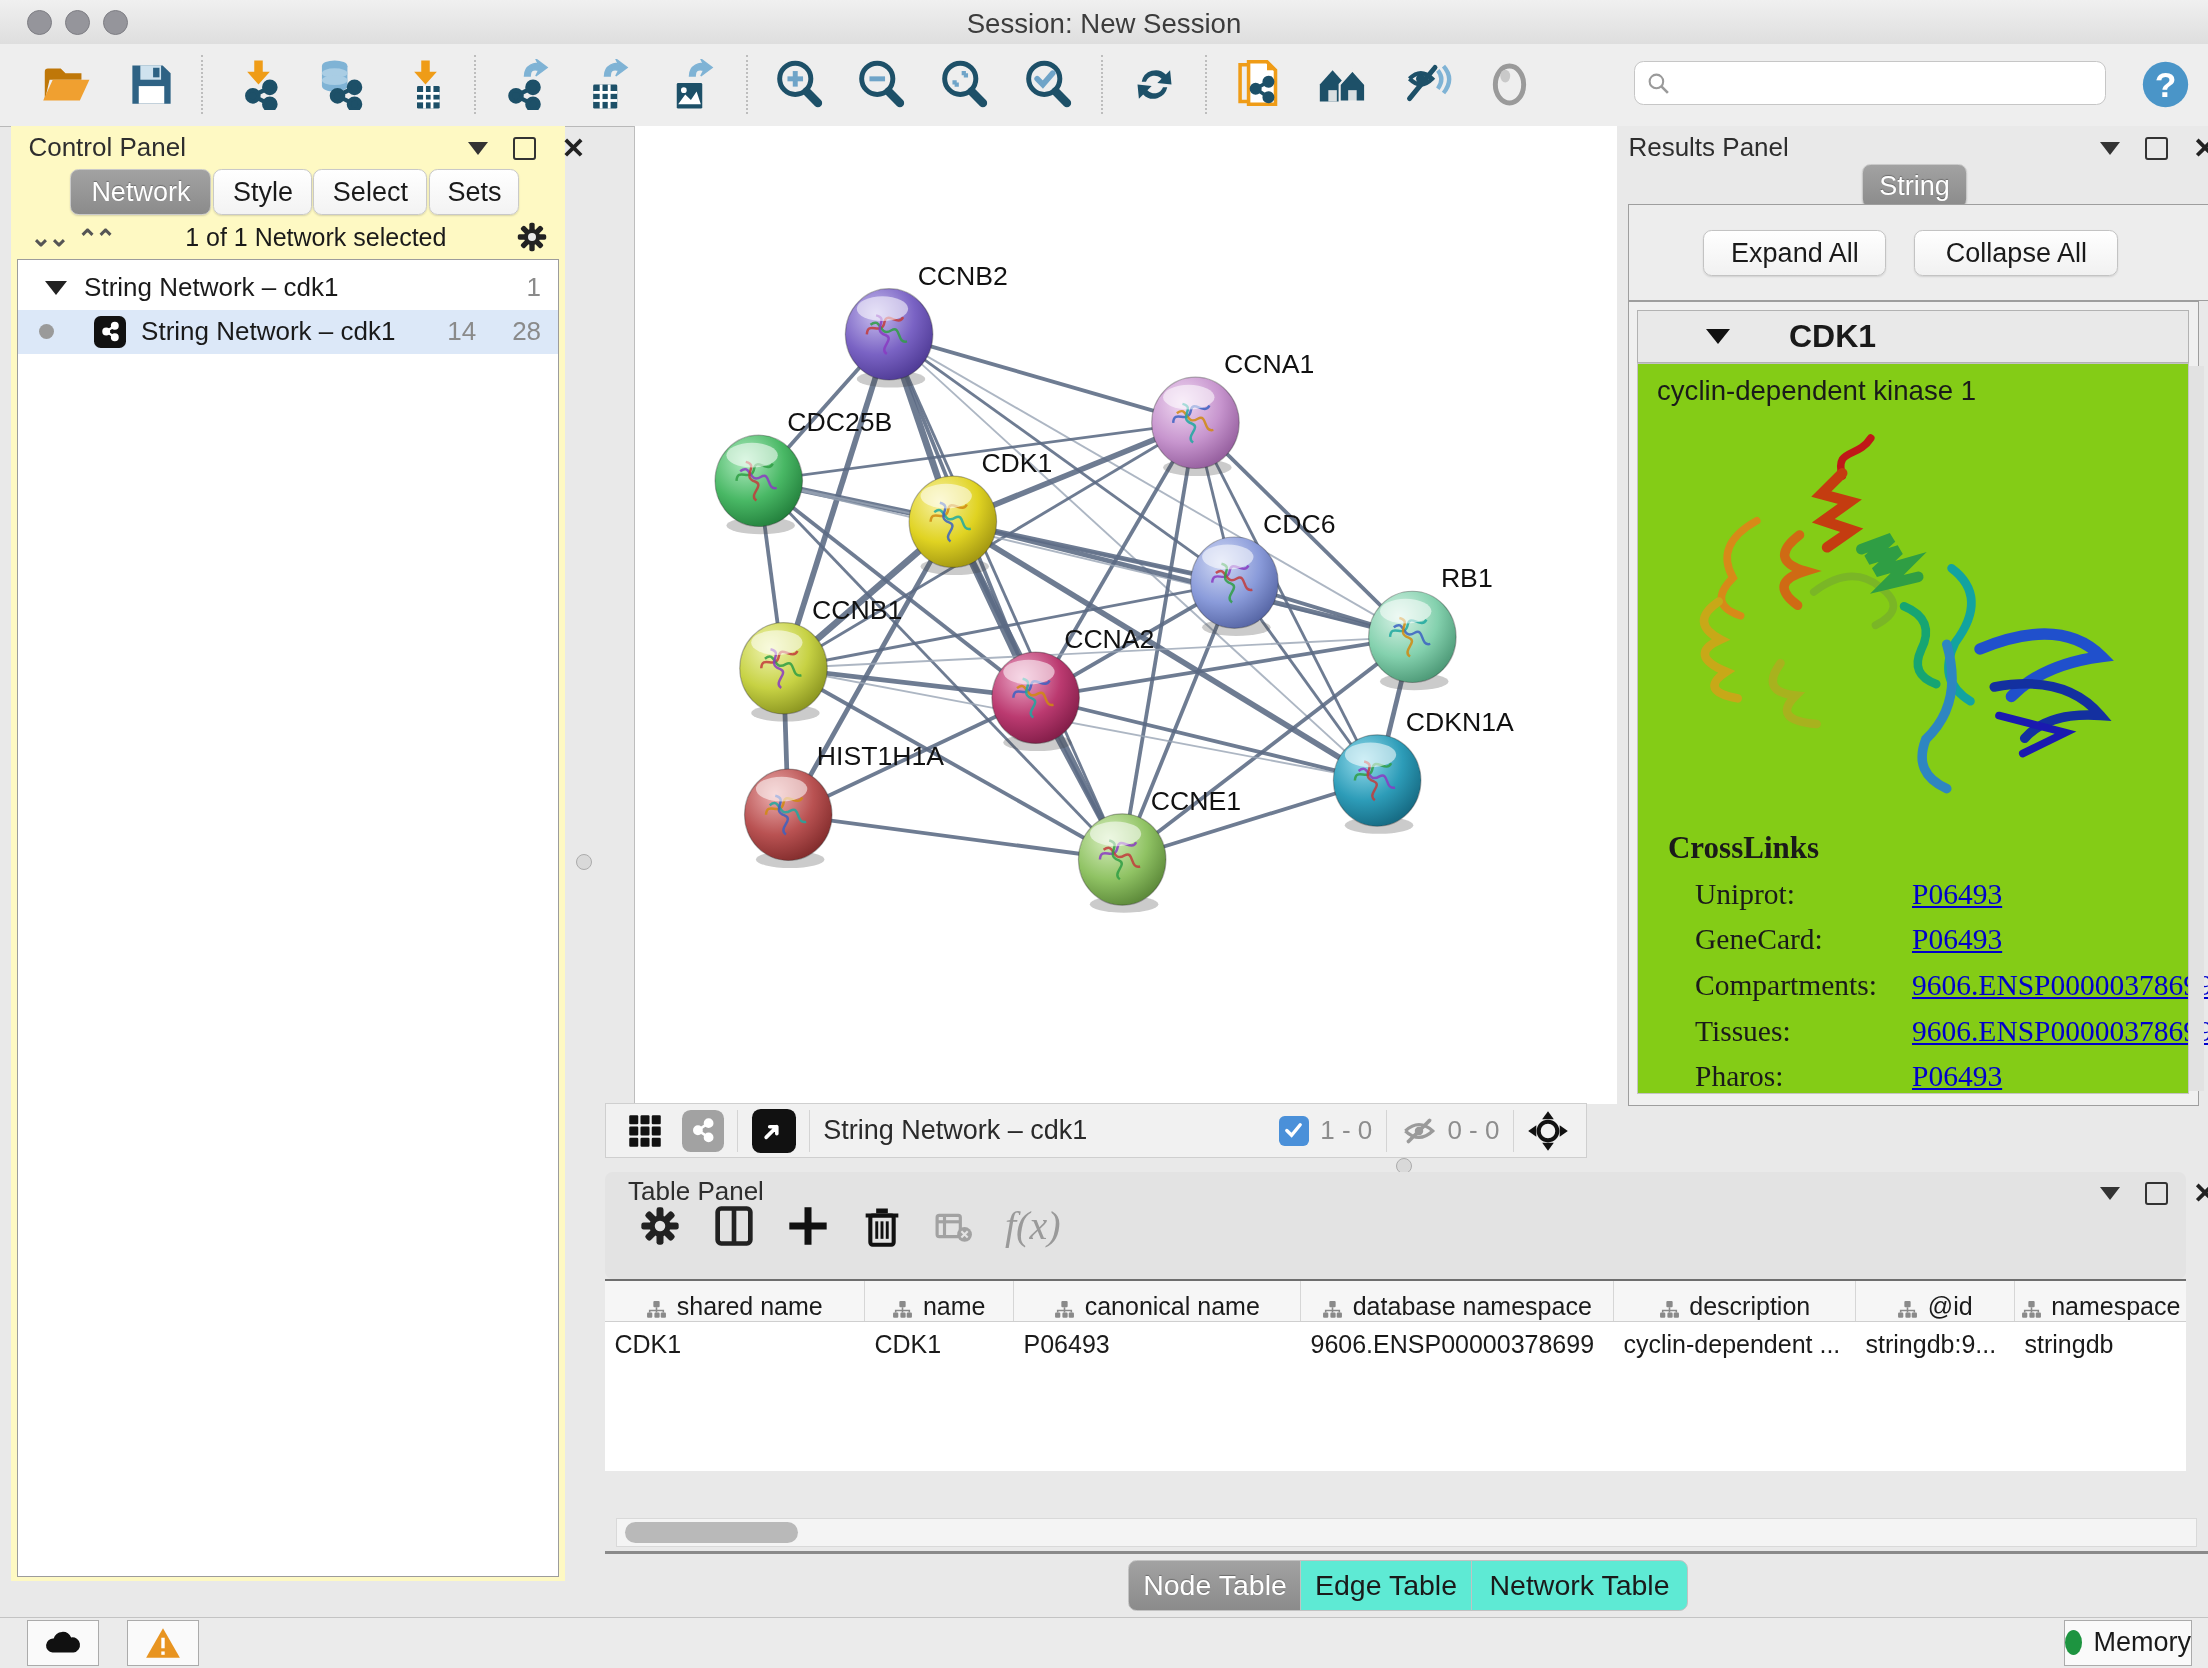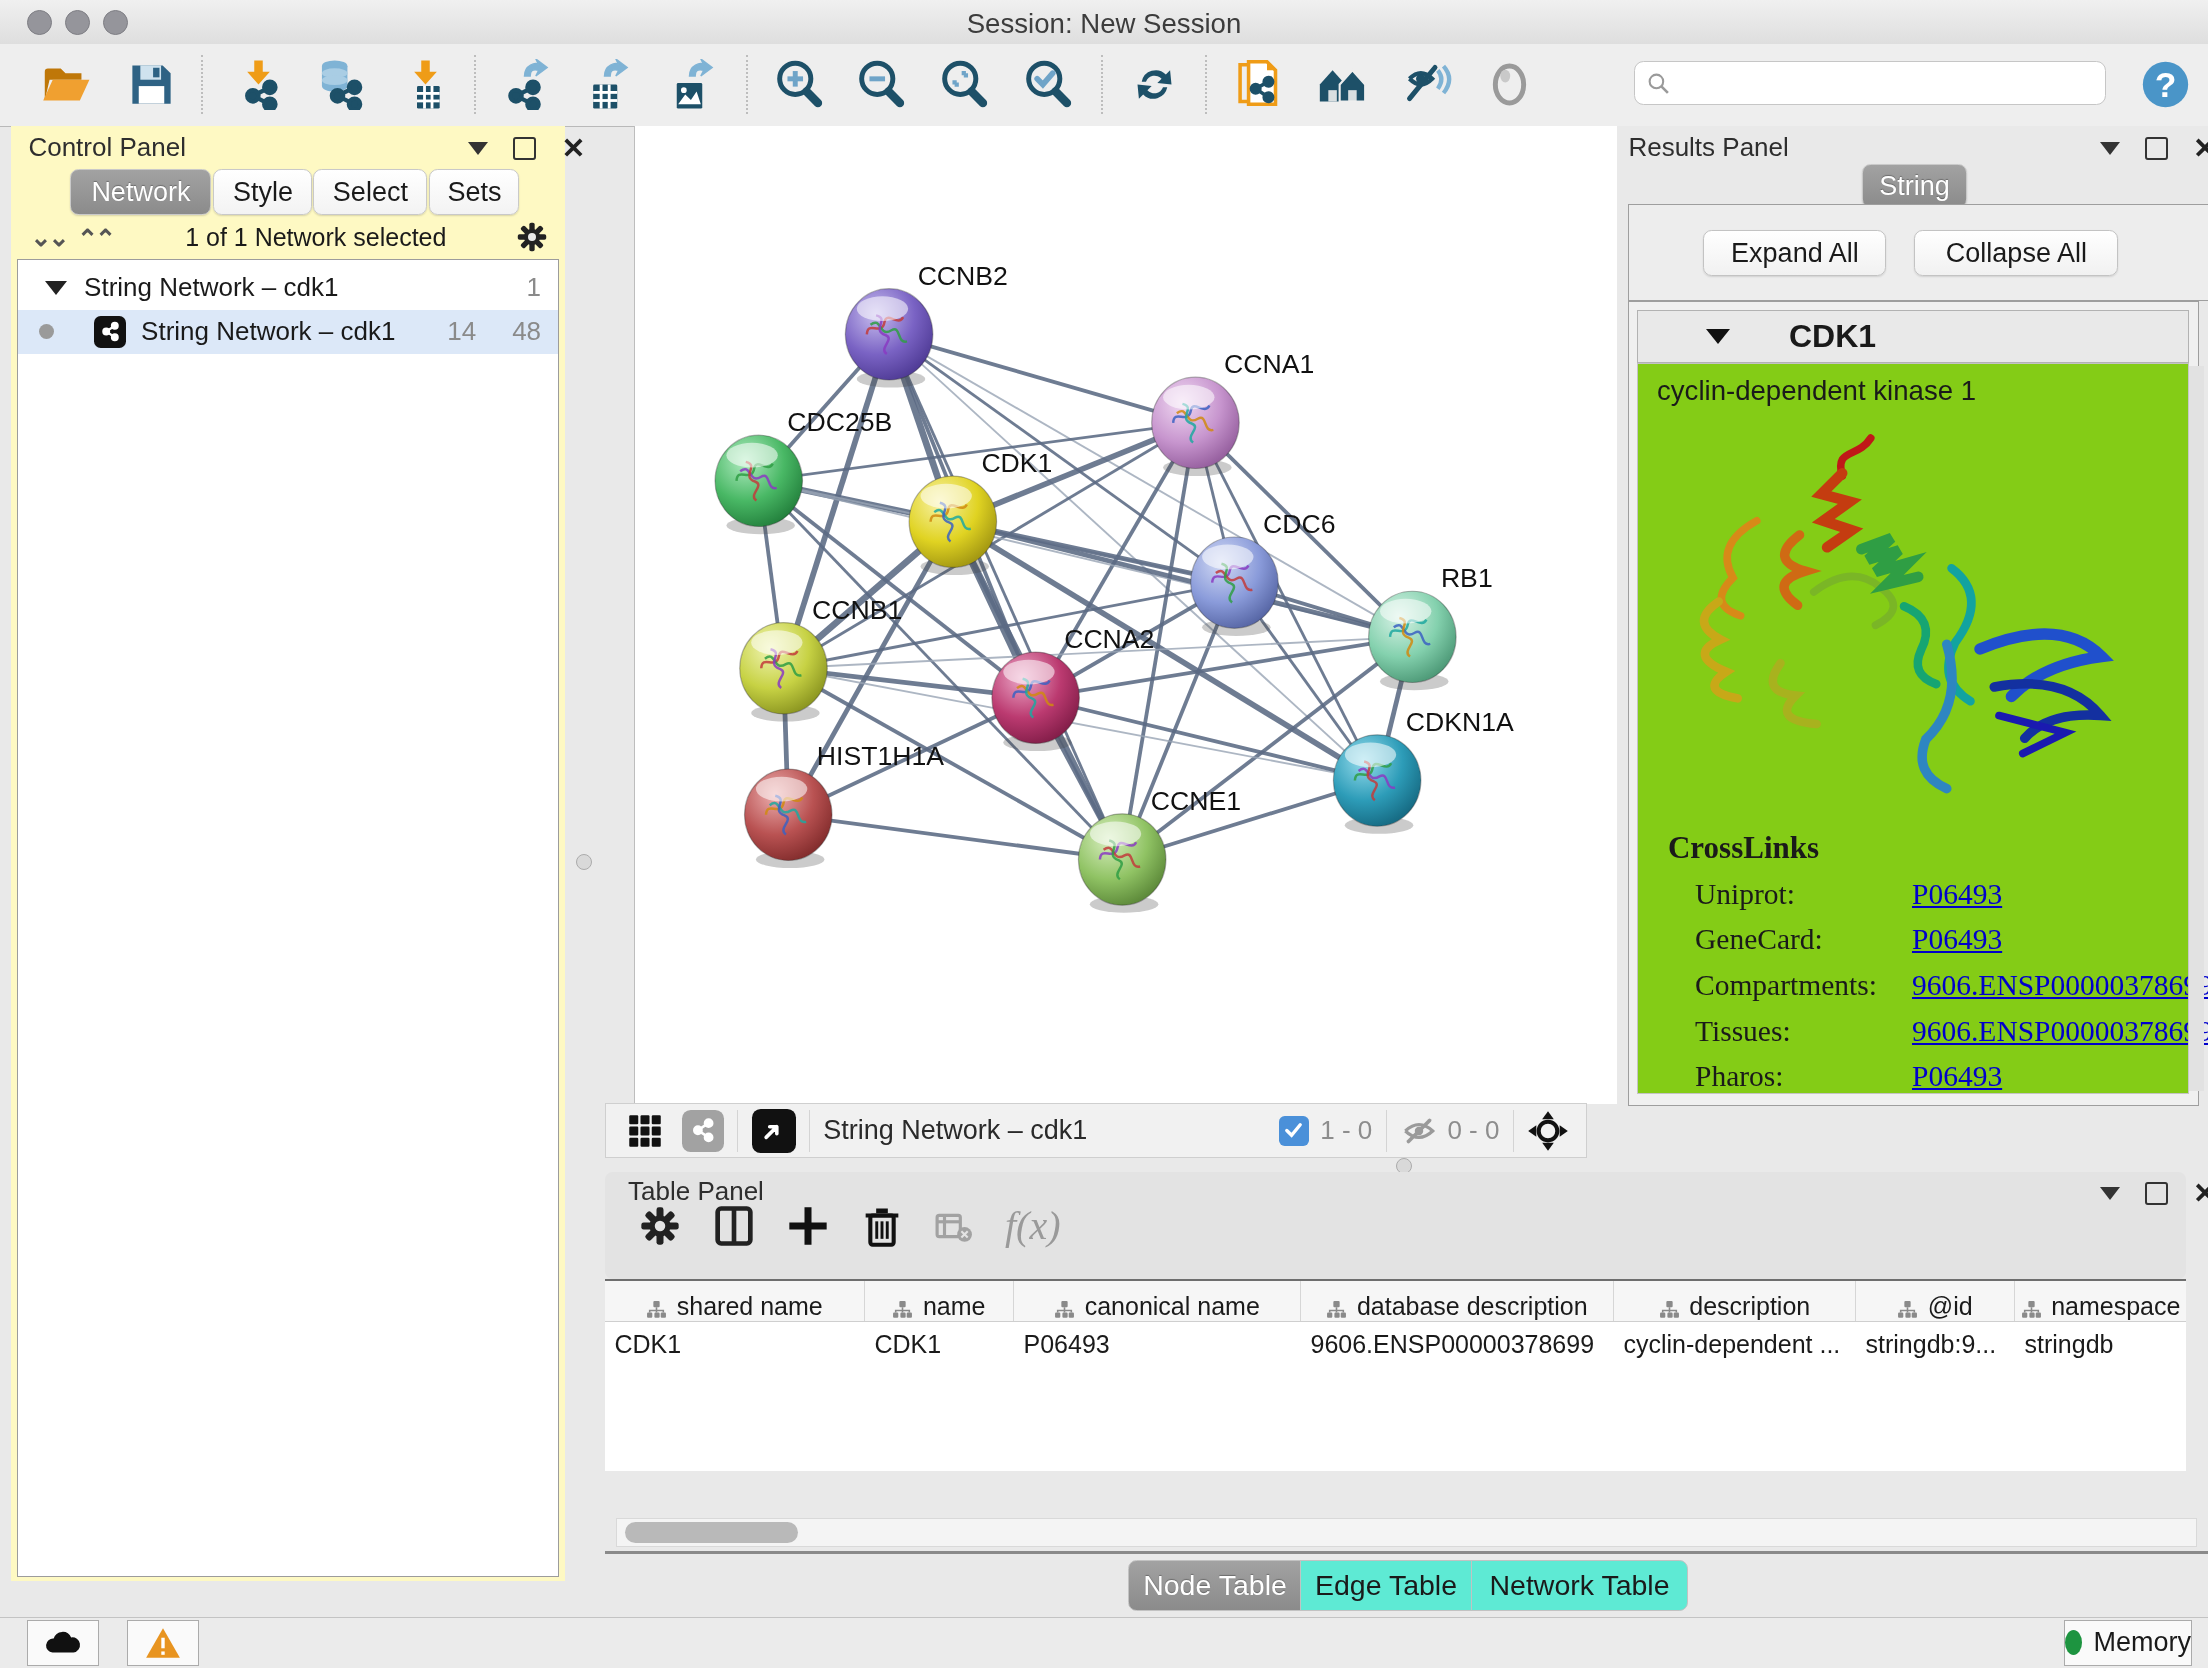--- a/index.html
+++ b/index.html
@@ -304,21 +304,21 @@
             <g stroke="#ffffff" stroke-width="3" fill="#ffffff">
               <path d="M22 8 L10 16 L22 24" fill="none"></path>
               <circle cx="22" cy="8" r="4"></circle>
               <circle cx="10" cy="16" r="4"></circle>
               <circle cx="22" cy="24" r="4"></circle>
             </g>
           </svg>
       </span>
       <span style="margin-left:15px;flex:1">String Network – cdk1</span>
       <span class="cnt">14</span>
-      <span class="cnt" style="margin-left:36px;margin-right:17px">48</span>
+      <span class="cnt" style="margin-left:36px;margin-right:17px">28</span>
     </div>
   </div>
 </div>
 
 <div class="abs splitdot" style="left:576px;top:854px"></div>
 <div class="abs splitdot" style="left:1594px;top:628px"></div>
 <div class="abs splitdot" style="left:1396px;top:1158px"></div>
 
 <div id="network-view" class="abs">
   <svg id="net-svg" viewBox="0 0 1032 1028" width="982" height="978">
@@ -733,21 +733,21 @@
       <div class="th" style="width:313px">
           <svg viewBox="0 0 20 20" style="width:21px;height:21px">
             <g fill="#8a8a8a">
               <rect x="7" y="1" width="6" height="6" rx="1"></rect>
               <rect x="1" y="12" width="5" height="5" rx="1"></rect>
               <rect x="8" y="12" width="5" height="5" rx="1"></rect>
               <rect x="14" y="12" width="5" height="5" rx="1"></rect>
               <path d="M10 7 v3 M3.5 12 v-2 h13 v2 M10 10 v2" stroke="#8a8a8a" stroke-width="1.5" fill="none"></path>
             </g>
           </svg>
-          <span>database description</span>
+          <span>database namespace</span>
         </div>
       <div class="th" style="width:242px">
           <svg viewBox="0 0 20 20" style="width:21px;height:21px">
             <g fill="#8a8a8a">
               <rect x="7" y="1" width="6" height="6" rx="1"></rect>
               <rect x="1" y="12" width="5" height="5" rx="1"></rect>
               <rect x="8" y="12" width="5" height="5" rx="1"></rect>
               <rect x="14" y="12" width="5" height="5" rx="1"></rect>
               <path d="M10 7 v3 M3.5 12 v-2 h13 v2 M10 10 v2" stroke="#8a8a8a" stroke-width="1.5" fill="none"></path>
             </g>

